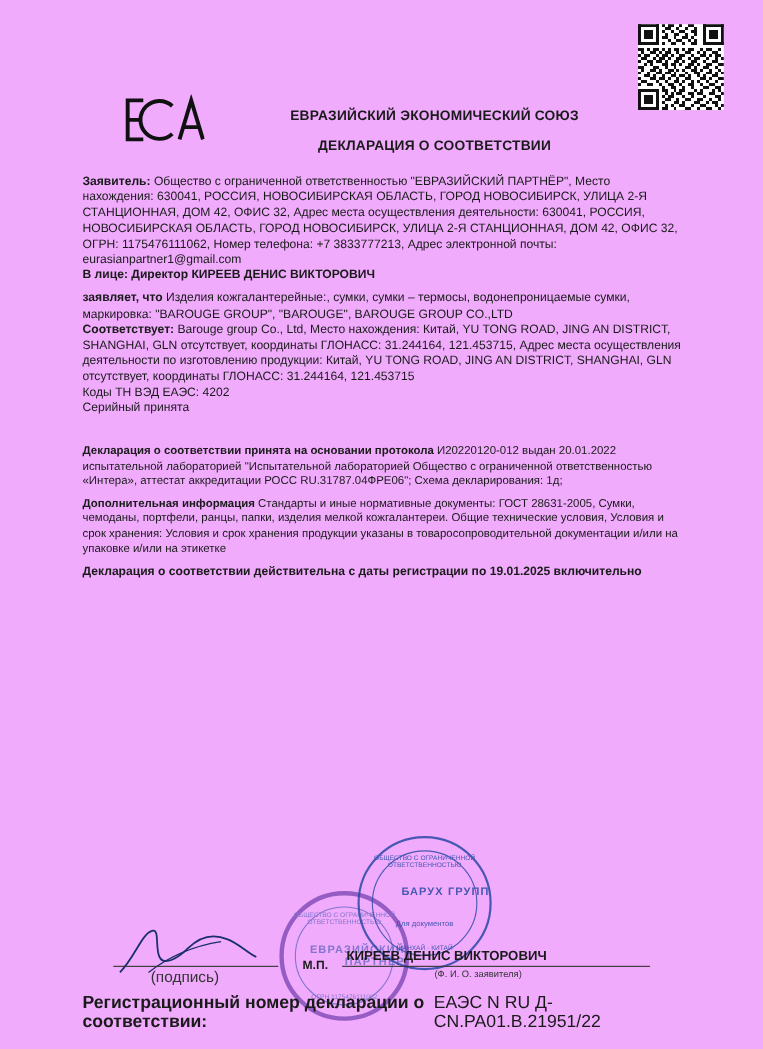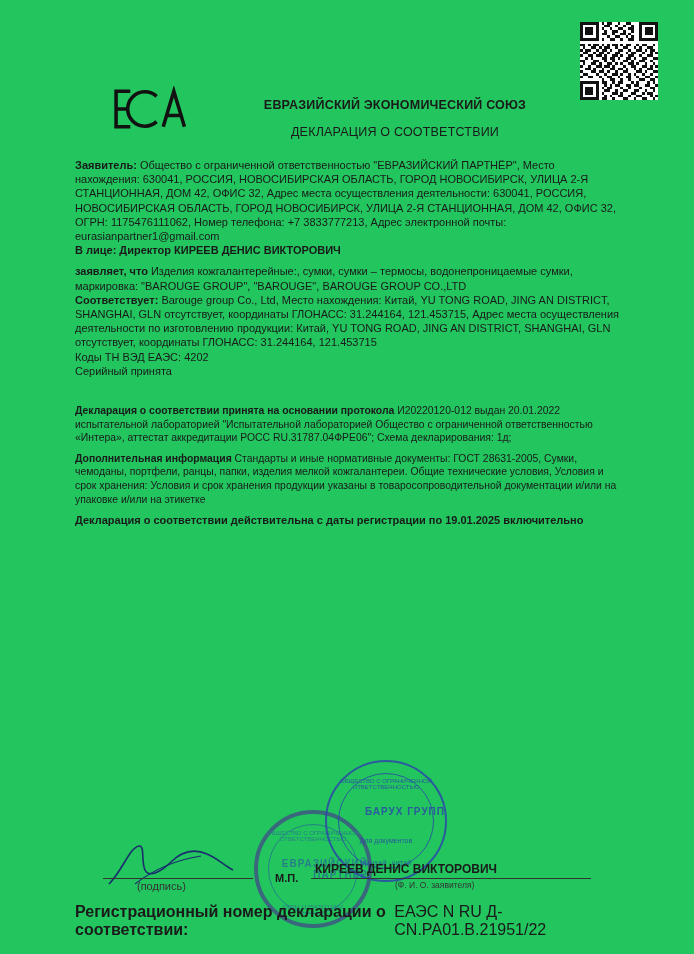--- a/index.html
+++ b/index.html
@@ -11,21 +11,21 @@
     width: 694px;
     height: 954px;
     position: relative;
     font-family: "Liberation Sans", sans-serif;
     color: #1a1a1a;
     overflow: hidden;
   }
   .page {
     position: absolute;
     inset: 0;
-    background: #22c55e;
+    background: #f0abfc;
   }
 
   
   .qr {
     position: absolute;
     top: 22px;
     right: 36px;
     width: 78px;
     height: 78px;
   }
@@ -47,21 +47,21 @@
     width: 430px;
     text-align: center;
   }
   .doc-header .line1 {
     font-size: 12.5px;
     font-weight: bold;
     letter-spacing: 0.2px;
   }
   .doc-header .line2 {
     font-size: 12.5px;
-    font-weight: normal;
+    font-weight: bold;
     letter-spacing: 0.2px;
     margin-top: 13px;
   }
 
   
   .body-block {
     position: absolute;
     top: 158px;
     left: 75px;
     width: 545px;
@@ -174,21 +174,21 @@
     position: absolute;
     left: 28px;
     top: 0px;
     width: 150px;
     border-top: 1px solid #333;
   }
   .sign-cap-left {
     position: absolute;
     left: 62px;
     top: 2px;
-    font-size: 11px;
+    font-size: 14px;
     color: #333;
   }
   .mp {
     position: absolute;
     left: 185px;
     top: -6px;
     font-size: 11px;
     font-weight: bold;
     padding-left: 15px;
   }

